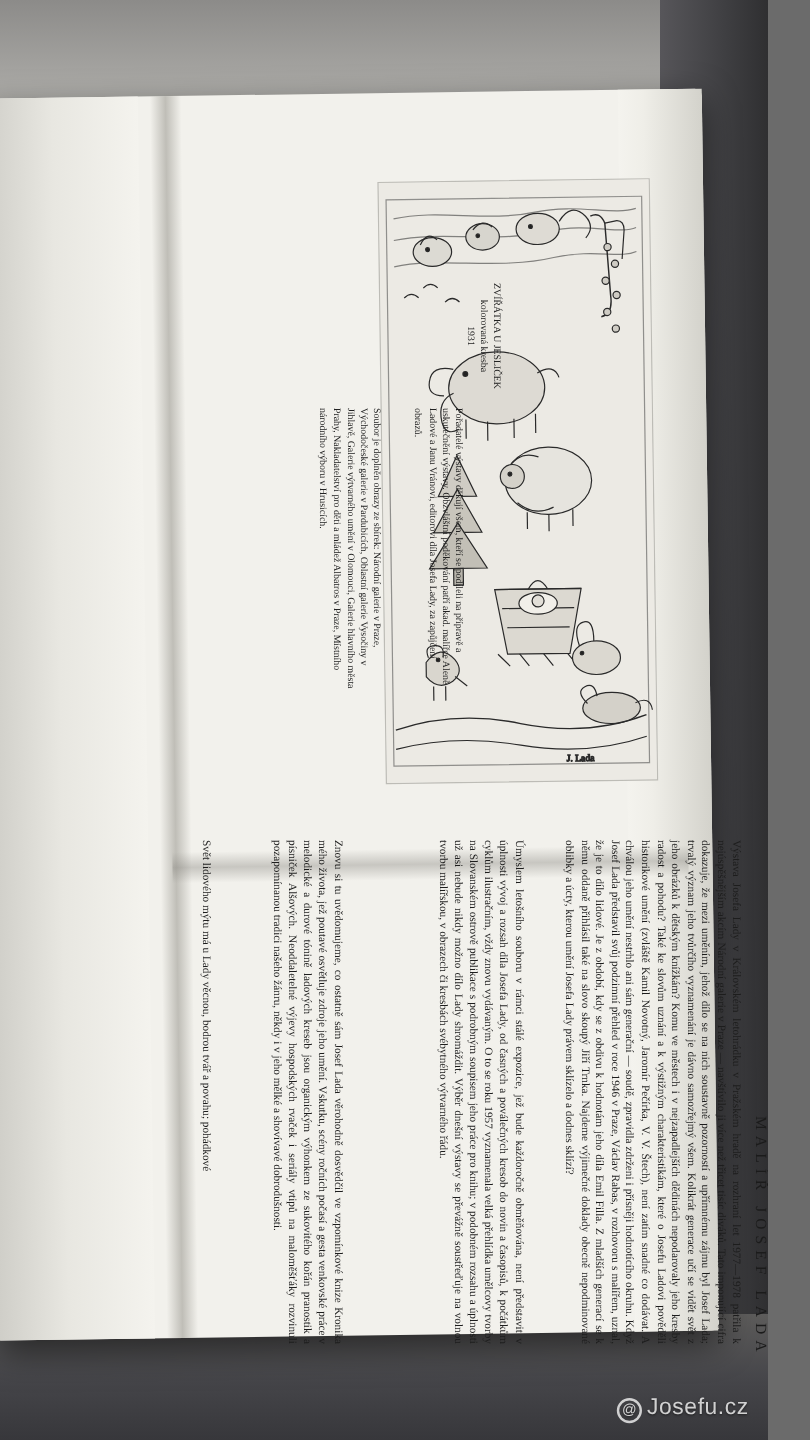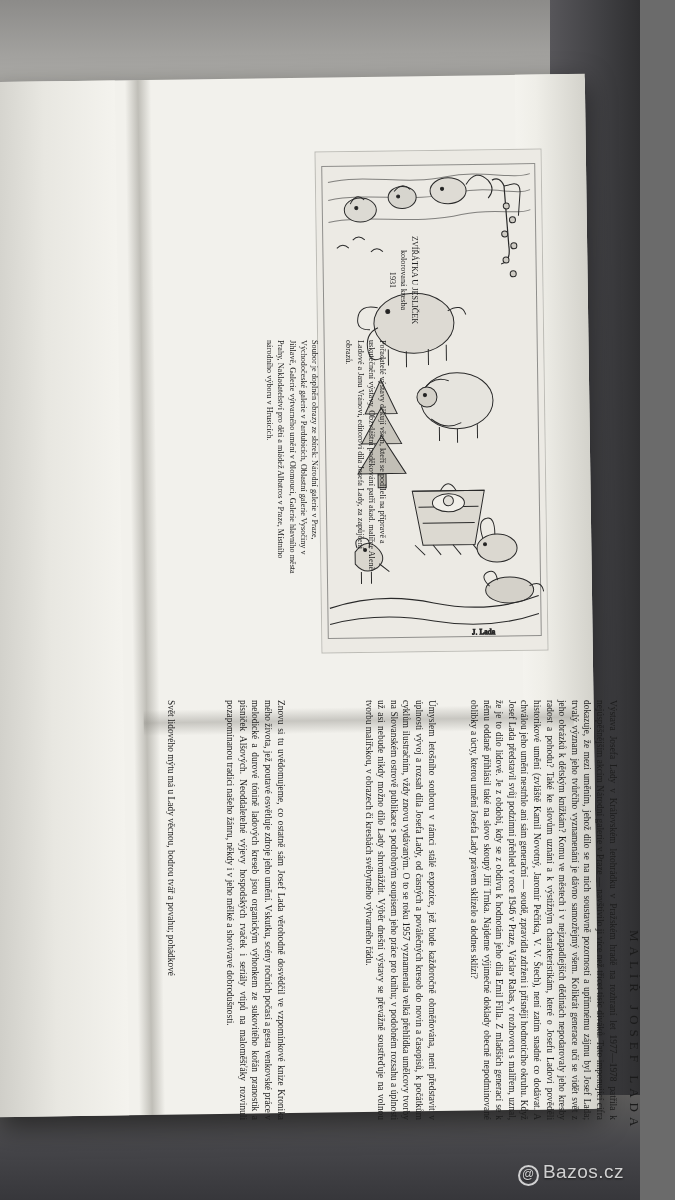--- a/index.html
+++ b/index.html
@@ -186,15 +186,15 @@
   </div>
 
   <div class="vtext rot" style="left:388px;top:340px;width:235px;">
     <div class="smallcol">Pořadatelé výstavy děkují všem, kteří se podíleli na přípravě a uskutečnění výstavy. Obzvláštní poděkování patří akad. malířce Aleně Ladové a Janu Vránovi, editorovi díla Josefa Lady, za zapůjčení obrazů.</div>
   </div>
   <div class="vtext rot" style="left:320px;top:340px;width:235px;">
     <div class="smallcol">Soubor je doplněn obrazy ze sbírek: Národní galerie v Praze, Východočeské galerie v Pardubicích, Oblastní galerie Vysočiny v Jihlavě, Galerie výtvarného umění v Olomouci, Galerie hlavního města Prahy, Nakladatelství pro děti a mládež Albatros v Praze, Místního národního výboru v Hrusicích.</div>
   </div>
 
   <div class="wm">
-    <span class="at">@</span><span>Bazos.cz</span>
+    <span class="at">@</span><span>Josefu.cz</span>
   </div>
 </div>
 
 </body></html>

